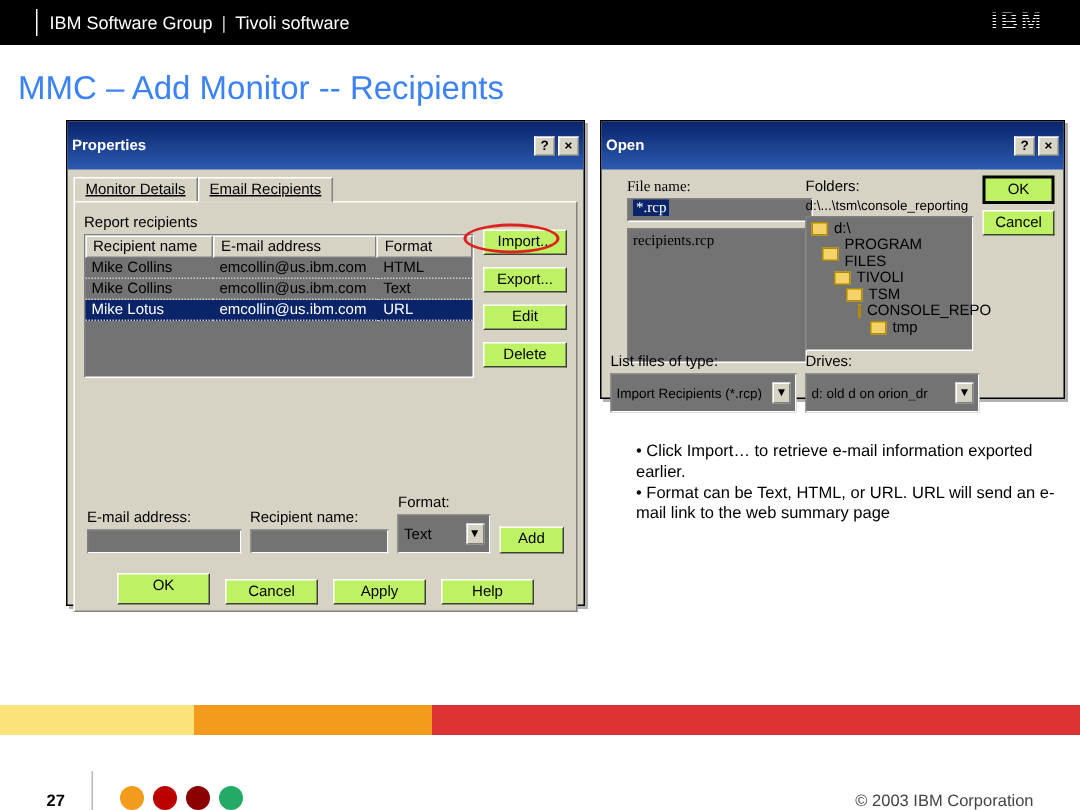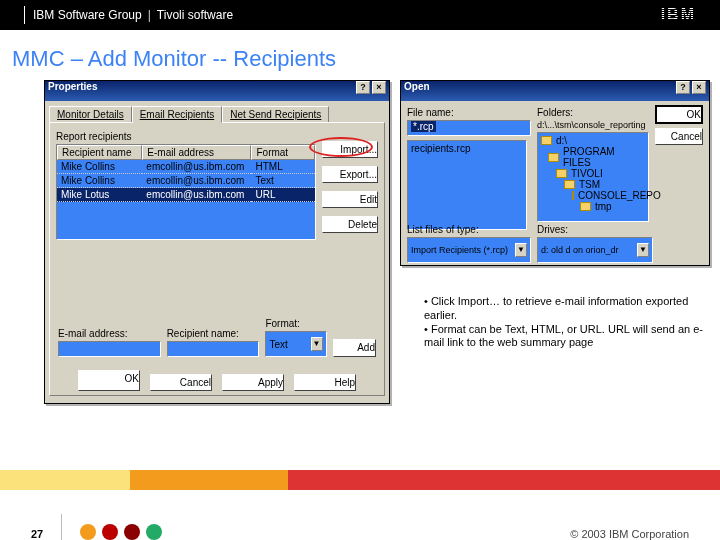--- a/index.html
+++ b/index.html
@@ -52,23 +52,23 @@
   
   .win {
     position: absolute;
     background: #d6d3c4;
     border: 1px solid #000;
     box-shadow: 2px 2px 0 rgba(0,0,0,.3);
   }
   .win-titlebar {
     background: linear-gradient(#0a246a,#2b5bb1);
     color: #fff;
-    height: 20px;
+    height: 32px;
     display: flex;
-    align-items: flex-start;
+    align-items: center;
     padding: 0 3px;
     font-size: 10px;
     font-weight: bold;
   }
   .win-titlebar .spacer { flex:1; }
   .win-x, .win-help {
     width: 14px; height: 13px;
     background: #d6d3c4;
     border: 1px solid #808080;
     border-top-color:#fff; border-left-color:#fff;
@@ -92,31 +92,31 @@
     margin: 0 4px 4px 4px;
     border:1px solid #808080;
     border-top-color:#fff; border-left-color:#fff;
     padding: 6px;
     background:#d6d3c4;
   }
 
   .label { font-size: 10px; margin: 2px 0; display:block;}
 
   .sunken {
-    background:#3b82f6;
+    background:#737373;
     border:1px solid #808080;
     border-right-color:#fff; border-bottom-color:#fff;
   }
   .btn {
-    background:#ffffff;
+    background:#bef264;
     border:1px solid #fff;
     border-right-color:#404040; border-bottom-color:#404040;
     font-size:10px;
     padding: 2px 0;
-    text-align:right;
+    text-align:center;
     cursor: default;
   }
   .btn + .btn { margin-top:4px; }
 
   .grid {
     width: 260px; height: 96px;
     font-size:10px;
   }
   .grid-head, .grid-row { display:flex; }
   .grid-head .cell {
@@ -215,21 +215,20 @@
   <div class="win" style="left:44px; top:0; width:346px; height:324px;">
     <div class="win-titlebar">
       <span>Properties</span>
       <span class="spacer"></span>
       <span class="win-help">?</span>
       <span class="win-x">×</span>
     </div>
     <div class="tabs">
       <div class="tab">Monitor Details</div>
       <div class="tab active">Email Recipients</div>
-      <div class="tab">Net Send Recipients</div>
     </div>
     <div class="panel" style="height:274px; position:relative;">
       <span class="label">Report recipients</span>
 
       <div class="sunken grid">
         <div class="grid-head">
           <div class="cell c1">Recipient name</div>
           <div class="cell c2">E-mail address</div>
           <div class="cell c3">Format</div>
         </div>
@@ -291,21 +290,21 @@
 
   <div class="win" style="left:400px; top:0; width:310px; height:186px;">
     <div class="win-titlebar">
       <span>Open</span>
       <span class="spacer"></span>
       <span class="win-help">?</span>
       <span class="win-x">×</span>
     </div>
     <div style="padding:6px; position:relative; height:166px;">
 
-      <div style="position:absolute; left:6px; top:4px; width:124px;">
+      <div style="position:absolute; left:17px; top:4px; width:124px;font-family:Liberation Serif, serif;">
         <span class="label">File name:</span>
         <div class="sunken input">
           <span style="background:#0a246a;color:#fff;padding:0 2px;">*.rcp</span>
         </div>
         <div class="sunken filelist" style="margin-top:4px;">
           <div class="it">
               <span>recipients.rcp</span>
             </div>
         </div>
       </div>

